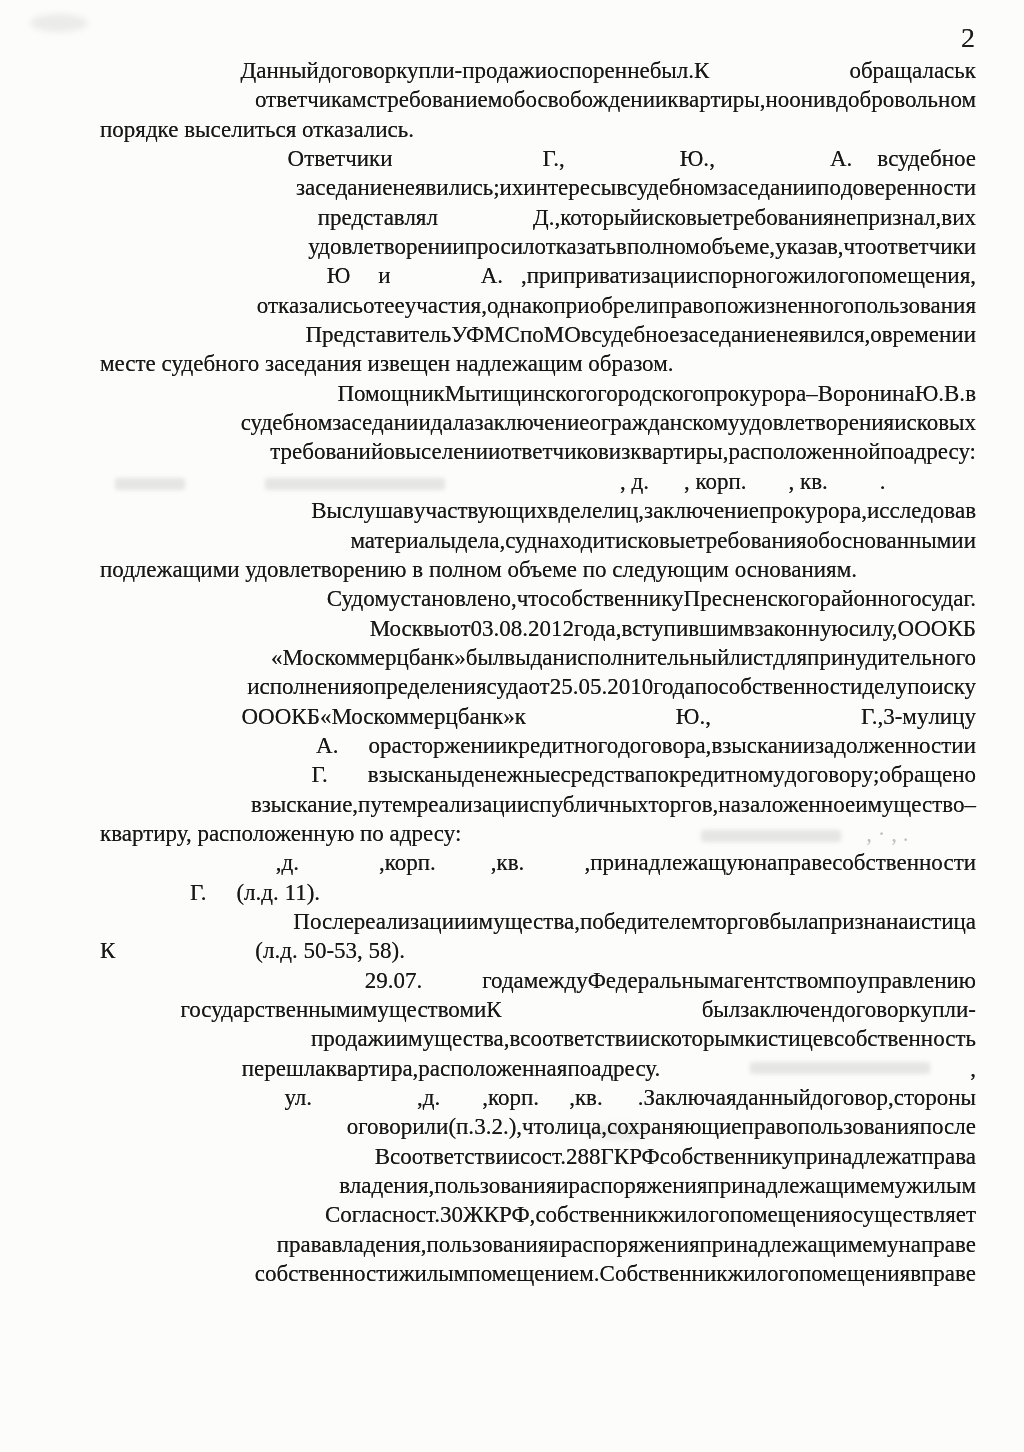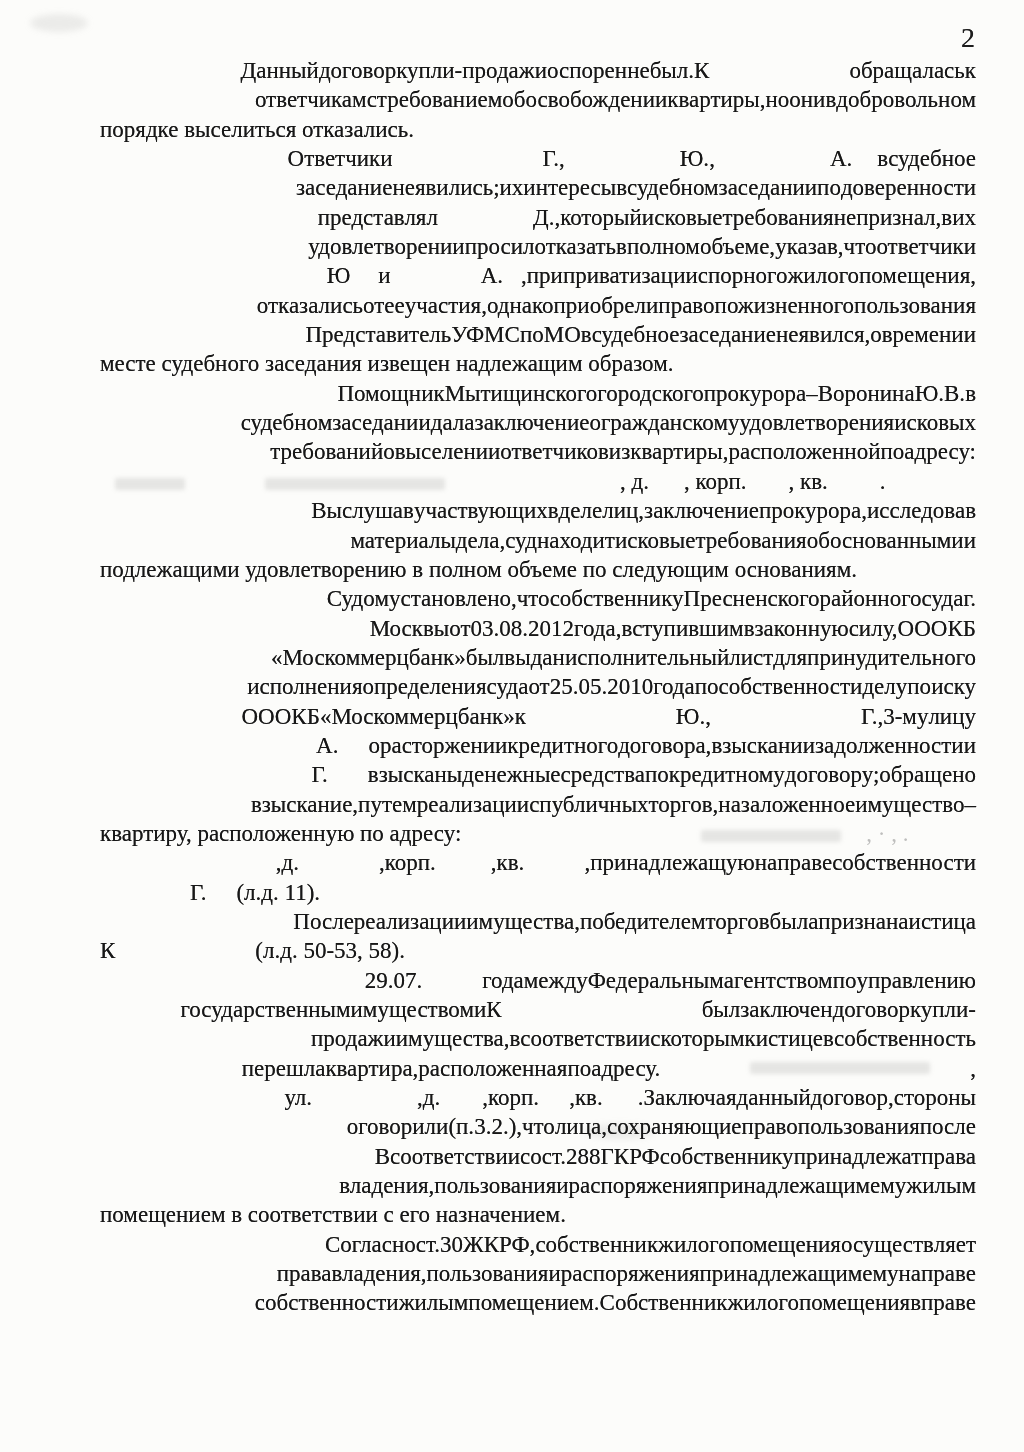--- a/index.html
+++ b/index.html
@@ -85,18 +85,17 @@
       <div class="line j"><span class="gap" style="width: 62px;"></span><span class="w">После</span><span class="w">реализации</span><span class="w">имущества,</span><span class="w">победителем</span><span class="w">торгов</span><span class="w">была</span><span class="w">признана</span><span class="w">истица</span></div>
       <div class="line l">К<span class="gap" style="width: 140px;"></span>(л.д. 50-53, 58).</div>
       <div class="line j"><span class="gap" style="width: 62px;"></span><span class="w">29.07.</span><span class="gap" style="width: 60px;"></span><span class="w">года</span><span class="w">между</span><span class="w">Федеральным</span><span class="w">агентством</span><span class="w">по</span><span class="w">управлению</span></div>
       <div class="line j"><span class="w">государственным</span><span class="w">имуществом</span><span class="w">и</span><span class="w">К</span><span class="gap" style="width: 200px;"></span><span class="w">был</span><span class="w">заключен</span><span class="w">договор</span><span class="w">купли-</span></div>
       <div class="line j"><span class="w">продажи</span><span class="w">имущества,</span><span class="w">в</span><span class="w">соответствии</span><span class="w">с</span><span class="w">которым</span><span class="w">к</span><span class="w">истице</span><span class="w">в</span><span class="w">собственность</span></div>
       <div class="line j"><span class="w">перешла</span><span class="w">квартира,</span><span class="w">расположенная</span><span class="w">по</span><span class="w">адресу.</span><span class="gap" style="width: 90px;"></span><span class="blur" style="width: 180px;"></span><span class="gap" style="width: 40px;"></span><span class="w">,</span></div>
       <div class="line j"><span class="w">ул.</span><span class="gap" style="width: 105px;"></span><span class="w">,</span><span class="w">д.</span><span class="gap" style="width: 42px;"></span><span class="w">,</span><span class="w">корп.</span><span class="gap" style="width: 30px;"></span><span class="w">,</span><span class="w">кв.</span><span class="gap" style="width: 35px;"></span><span class="w">.</span><span class="w">Заключая</span><span class="w">данный</span><span class="w">договор,</span><span class="w">стороны</span></div>
       <div class="line j"><span class="w">оговорили</span><span class="w">(п.</span><span class="w">3.2.),</span><span class="w">что</span><span class="w">лица,</span><span class="w">сохраняющие</span><span class="w">право</span><span class="w">пользования</span><span class="w">после</span></div>
       <div class="line j"><span class="gap" style="width: 62px;"></span><span class="w">В</span><span class="w">соответствии</span><span class="w">со</span><span class="w">ст.</span><span class="w">288</span><span class="w">ГК</span><span class="w">РФ</span><span class="w">собственнику</span><span class="w">принадлежат</span><span class="w">права</span></div>
       <div class="line j"><span class="w">владения,</span><span class="w">пользования</span><span class="w">и</span><span class="w">распоряжения</span><span class="w">принадлежащим</span><span class="w">ему</span><span class="w">жилым</span></div>
-      <div class="line l">помещением в соответствии с его назначением.</div>
       <div class="line j"><span class="gap" style="width: 62px;"></span><span class="w">Согласно</span><span class="w">ст.</span><span class="w">30</span><span class="w">ЖК</span><span class="w">РФ,</span><span class="w">собственник</span><span class="w">жилого</span><span class="w">помещения</span><span class="w">осуществляет</span></div>
       <div class="line j"><span class="w">права</span><span class="w">владения,</span><span class="w">пользования</span><span class="w">и</span><span class="w">распоряжения</span><span class="w">принадлежащим</span><span class="w">ему</span><span class="w">на</span><span class="w">праве</span></div>
       <div class="line j"><span class="w">собственности</span><span class="w">жилым</span><span class="w">помещением.</span><span class="w">Собственник</span><span class="w">жилого</span><span class="w">помещения</span><span class="w">вправе</span></div>
     </div>
 </div>
 
 </body></html>

